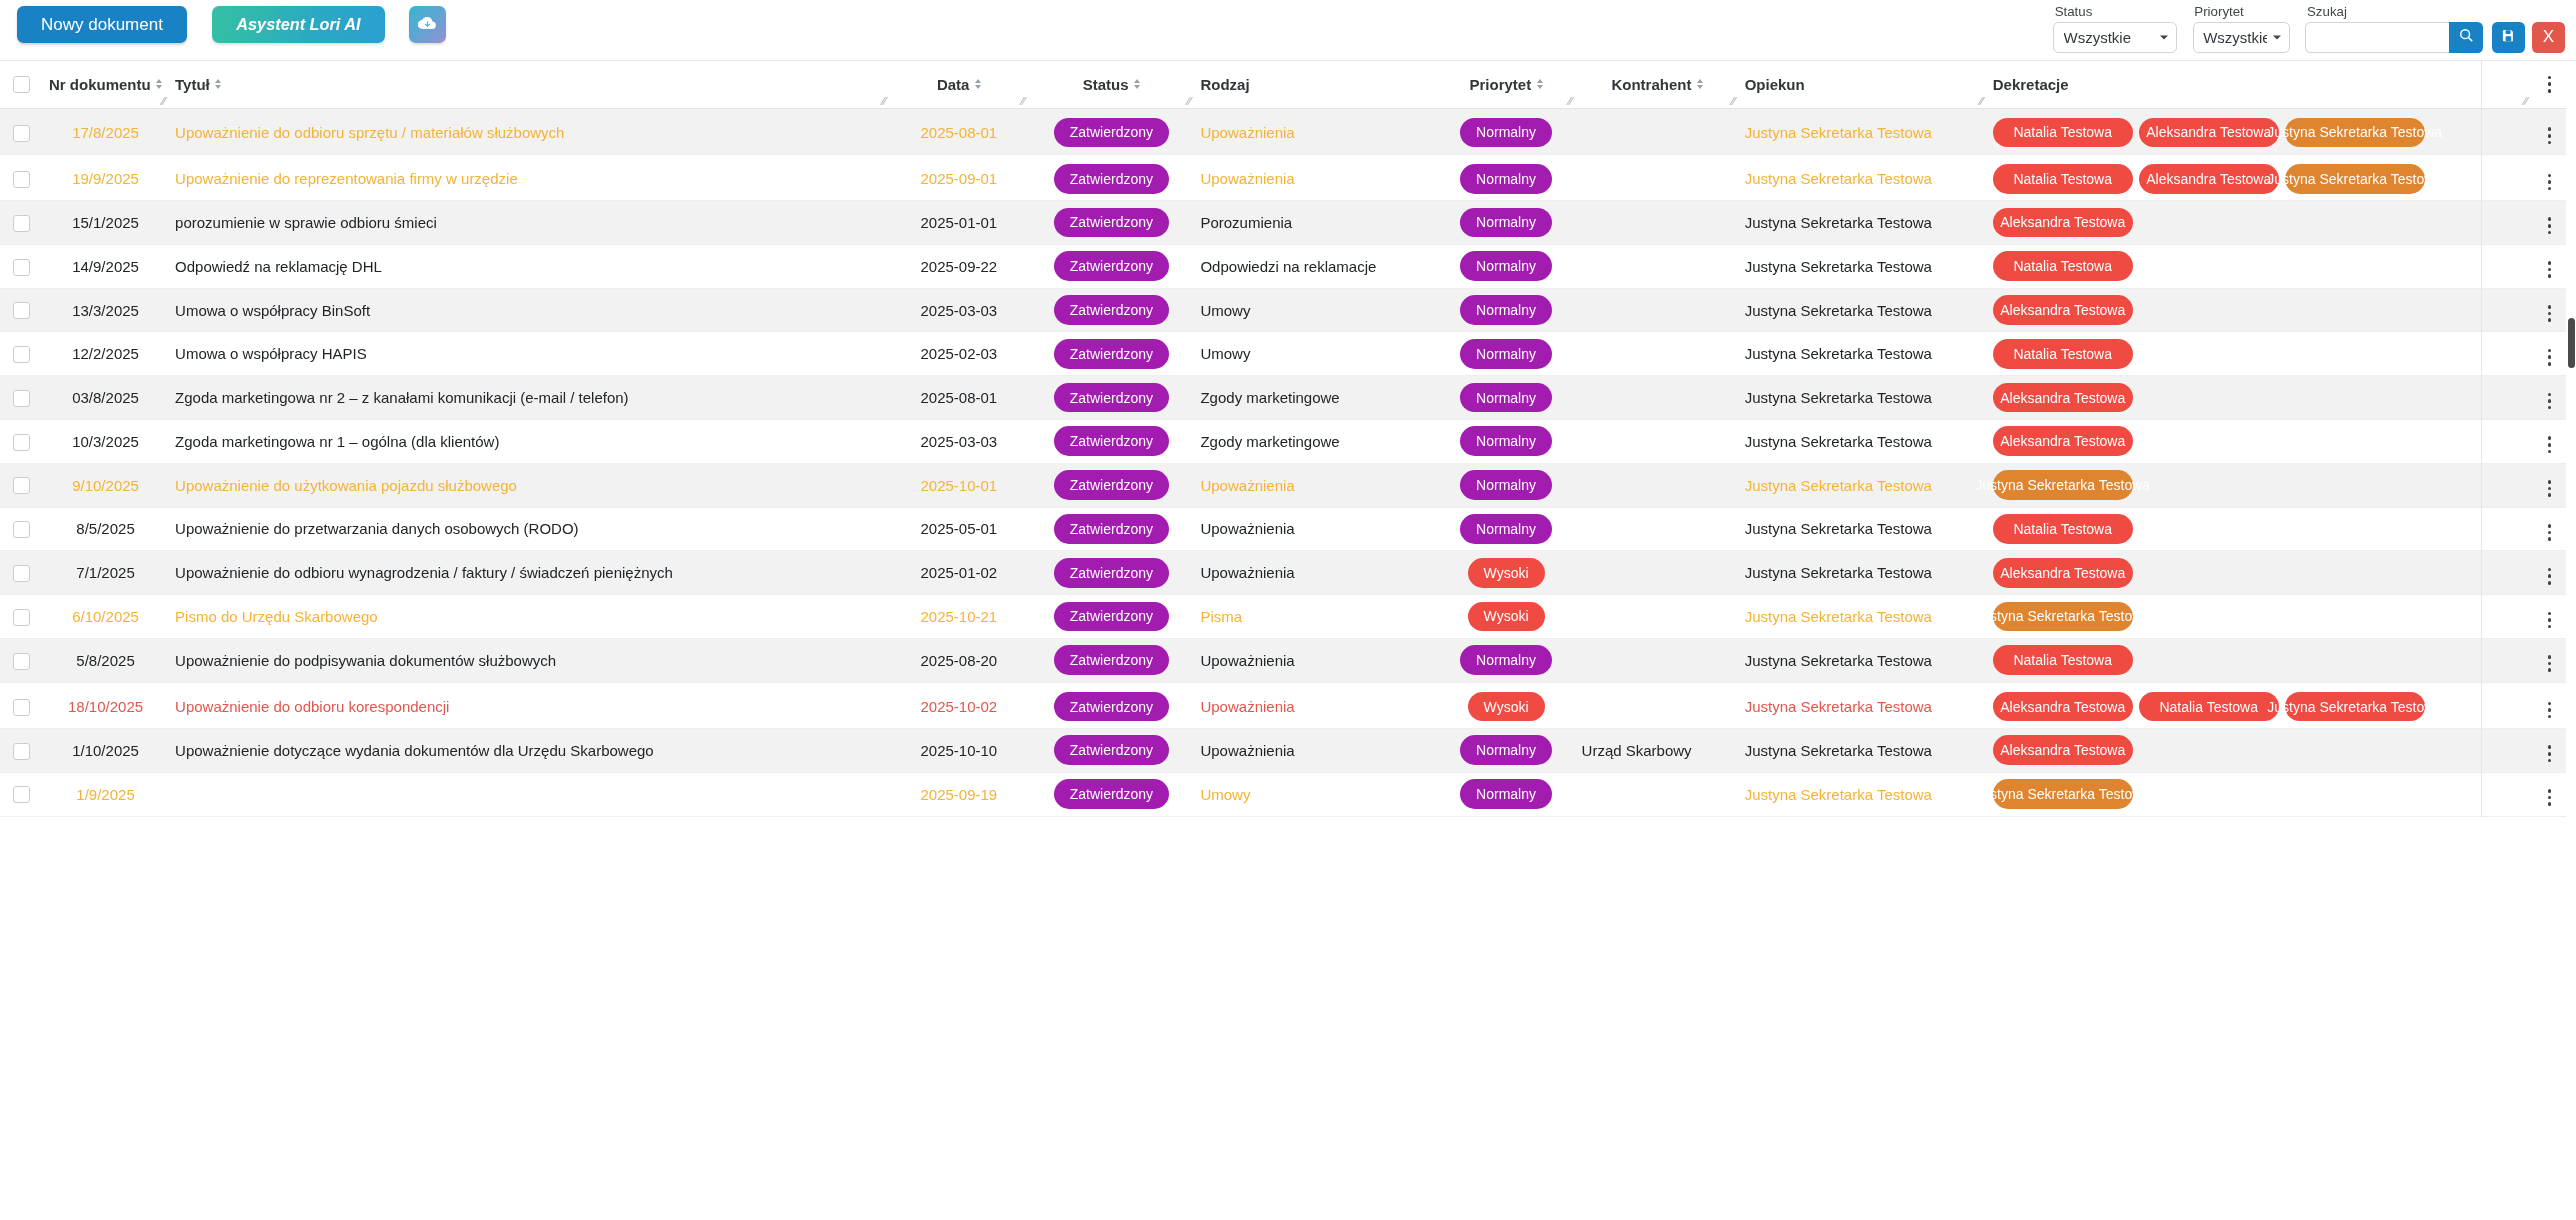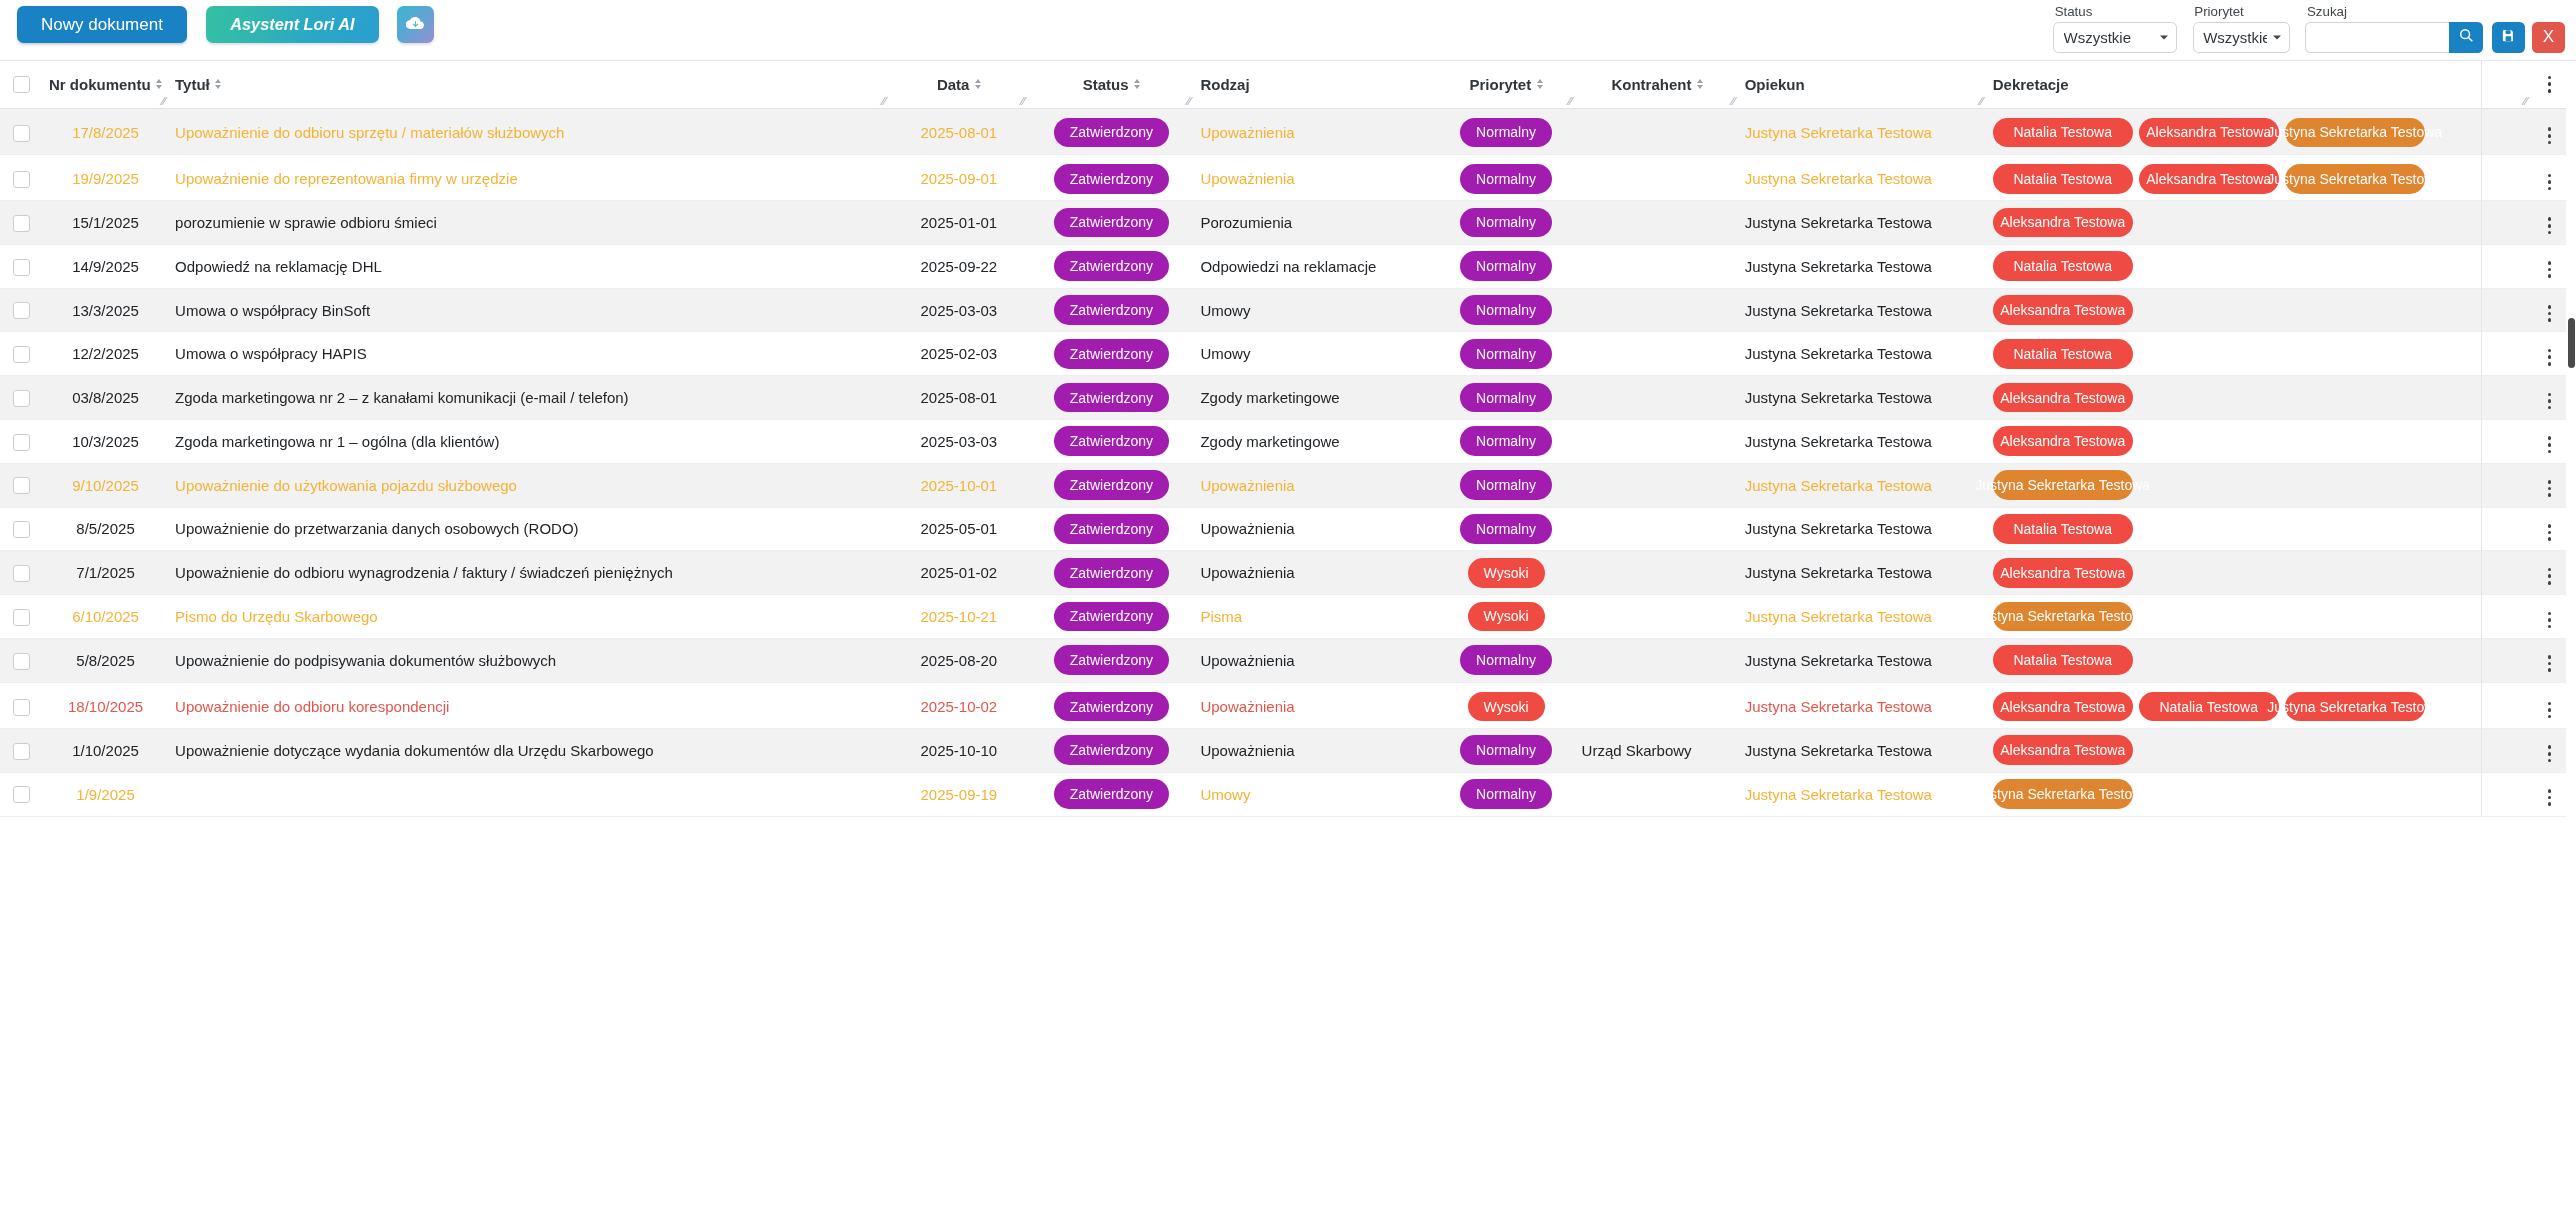--- a/index.html
+++ b/index.html
@@ -11,20 +11,21 @@
   }
   .app { position: relative; width: 2576px; height: 1220px; background:#fff; }
 
   
   .topbar {
     position: relative;
     height: 60px;
     display: flex;
     align-items: flex-start;
     padding: 6px 0 0 17px;
+    gap: 6px;
   }
   .btn-primary {
     height: 37px;
     padding: 0 24px;
     border: none;
     border-radius: 6.7px;
     background: #1882c4;
     color: #fff;
     font-size: 17px;
     font-weight: 400;

